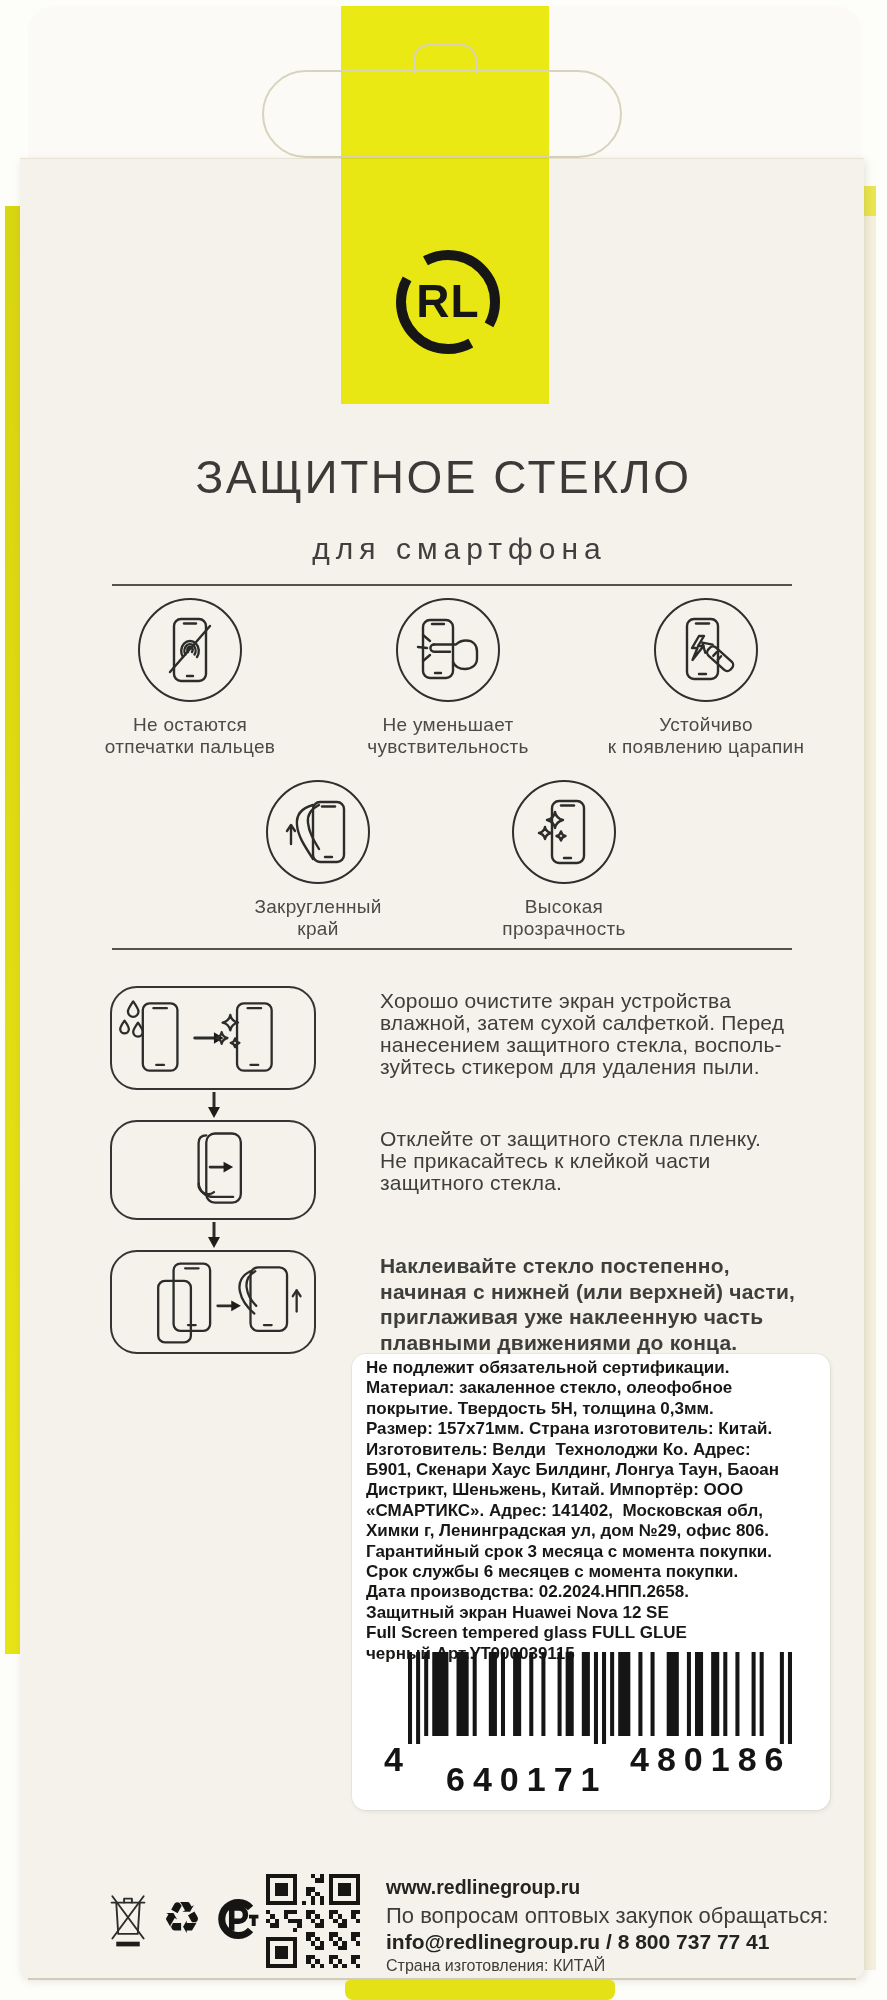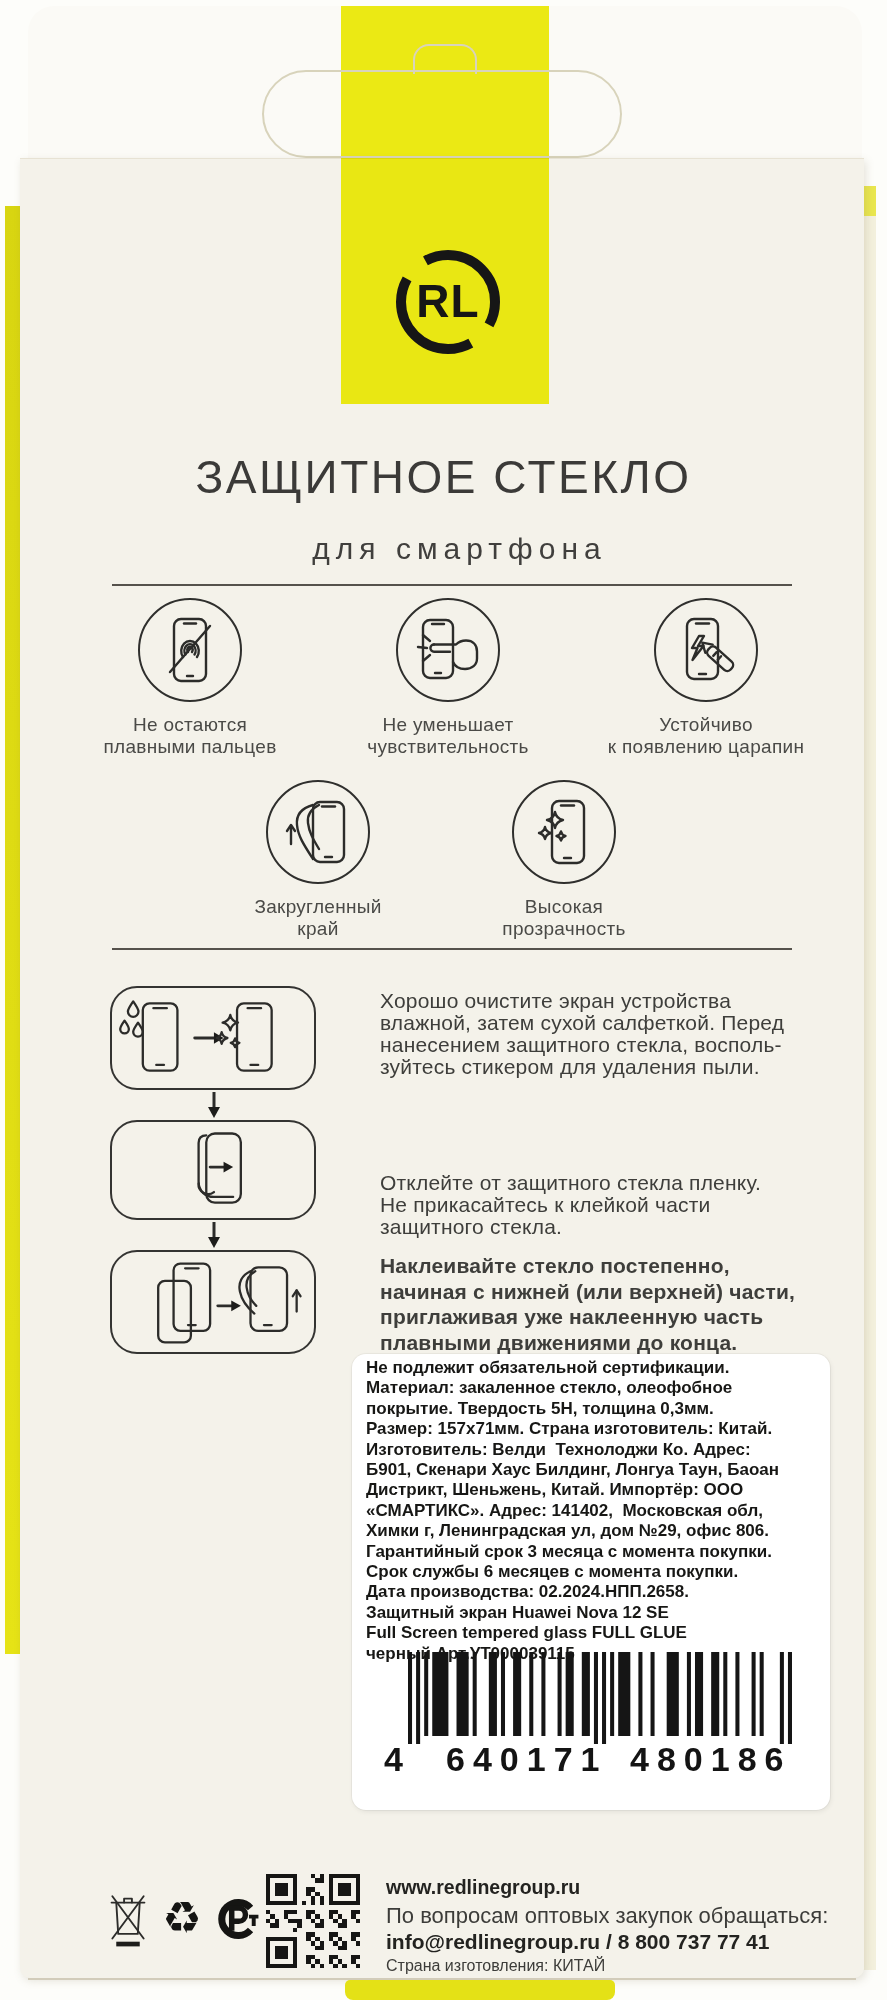--- a/index.html
+++ b/index.html
@@ -59,31 +59,31 @@
   .icon .fl{fill:#1d1d1b;stroke:none;}
 
   
   .sbox{position:absolute;left:110px;width:206px;border:2.6px solid #343432;border-radius:27px;}
   .sbox svg{position:absolute;inset:0;width:100%;height:100%;}
   .s1{top:986px;height:104px;} .s2{top:1120px;height:100px;} .s3{top:1250px;height:104px;}
   .sarrow{position:absolute;left:205px;width:18px;height:26px;}
   .a1{top:1092px;} .a2{top:1222px;}
   .stext{position:absolute;left:380px;width:445px;font-size:21px;line-height:22px;
          letter-spacing:.2px;color:#3e3e3b;white-space:pre-wrap;}
-  .t1{top:990px;} .t2{top:1172px;} .t3{top:1253px;line-height:25.5px;font-weight:bold;}
+  .t1{top:990px;} .t2{top:1128px;} .t3{top:1253px;line-height:25.5px;font-weight:bold;}
 
   
   .sticker{position:absolute;left:352px;top:1354px;width:478px;height:456px;background:#ffffff;
            border-radius:14px;box-shadow:0 0 0 1px rgba(0,0,0,.04),1px 2px 5px rgba(0,0,0,.07);}
   .legal{position:absolute;left:366px;top:1358px;width:452px;font-size:17px;line-height:20.4px;
          font-weight:bold;color:#171715;white-space:pre-wrap;}
   .bars{position:absolute;left:408px;top:1652px;width:384px;height:92px;}
   .bdig{position:absolute;top:1740px;font-size:34px;font-weight:bold;color:#141414;
         font-family:"Liberation Sans",sans-serif;}
-  .bd0{left:384px;} .bd1{left:446px;letter-spacing:8px;} .bd2{left:630px;letter-spacing:8px;}
+  .bd0{left:384px;} .bd1{left:446px;letter-spacing:8px;margin-top:20px;} .bd2{left:630px;letter-spacing:8px;}
 
   
   .weee{position:absolute;left:110px;top:1886px;width:36px;height:66px;}
   .recy{position:absolute;left:158px;top:1894px;width:48px;height:48px;font-family:"DejaVu Sans",sans-serif;
         font-size:44px;line-height:48px;color:#151513;text-align:center;}
   .pct{position:absolute;left:216px;top:1896px;width:44px;height:46px;}
   .pct path{fill:none;stroke:#151513;}
   .qr{position:absolute;left:266px;top:1874px;width:94px;height:94px;shape-rendering:crispEdges;}
   .qr rect{fill:#161614;}
   .ftext{position:absolute;left:380px;width:480px;white-space:nowrap;color:#3c3c39;margin-left:6px;}
@@ -124,21 +124,21 @@
         <rect x="24" y="9" width="32" height="62" rx="7"></rect>
         <line x1="34" y1="13.5" x2="46" y2="13.5"></line>
         <line x1="37" y1="66" x2="43" y2="66"></line>
         <path d="M33,47 a8.8,10 0 1 1 14,0"></path>
         <path d="M35.5,44.5 a5.6,6.5 0 1 1 9,0"></path>
         <path d="M38,42 a2.6,3.2 0 1 1 4,0"></path>
         <line x1="60" y1="16" x2="20" y2="62"></line>
       </svg>
     </div>
     <div class="fcap">Не остаются
-плавными пальцев</div>
+отпечатки пальцев</div>
   </div>
 
   <div class="feature fe2">
     <div class="fcircle">
       <svg class="icon" viewBox="0 0 80 80">
         <rect x="15" y="10" width="30" height="58" rx="7"></rect>
         <line x1="24" y1="14" x2="36" y2="14"></line>
         <line x1="27" y1="63" x2="33" y2="63"></line>
         <path d="M22,31 l-7,-6 M19,38 l-9,-1 M22,45 l-7,6"></path>
         <path d="M26,34.5 h22 c2.5,-2.5 6,-4 10,-4 c7,0 11,4.5 11,11 v7 c0,6.5 -5,10.5 -12,10.5 c-6,0 -10,-2.5 -12,-7"></path>

